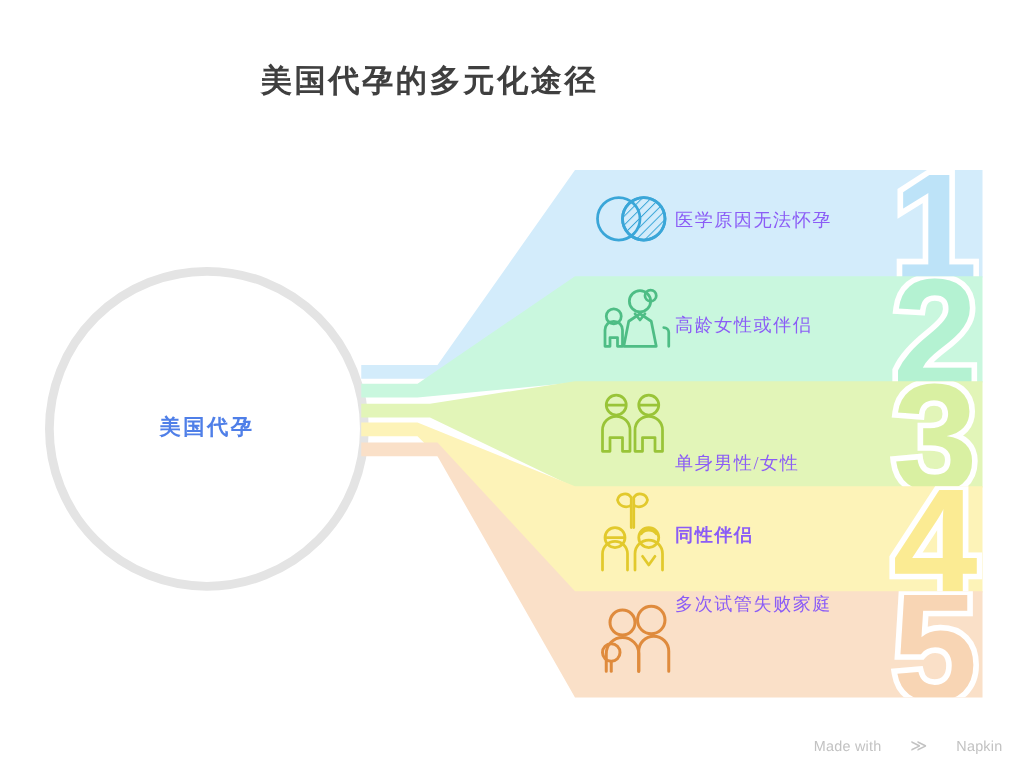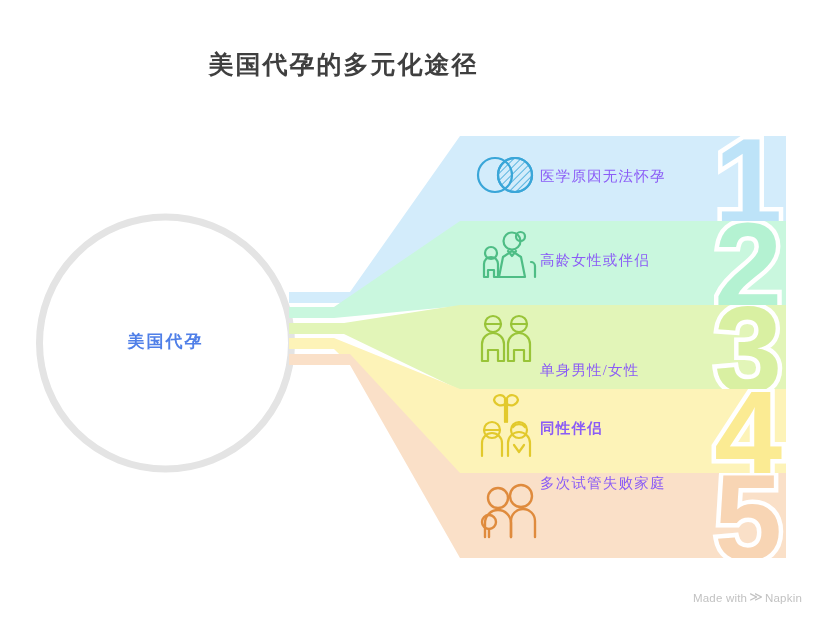--- a/index.html
+++ b/index.html
@@ -70,21 +70,21 @@
   .row-label.r3 { top: 419px; font-weight: bold; }
   .row-label.r4 { top: 474px; }
 
   
   #footer-watermark {
     position: absolute;
     right: 26px;
     bottom: 22px;
     display: flex;
     align-items: center;
-    gap: 2px;
+    gap: 23px;
     font-size: 11.5px;
     color: #c2c2c2;
     letter-spacing: 0.2px;
   }
   #footer-watermark .napkin-mark {
     display: inline-block;
     color: #c2c2c2;
     font-size: 13px;
     line-height: 1;
     transform: translateY(-1px);

